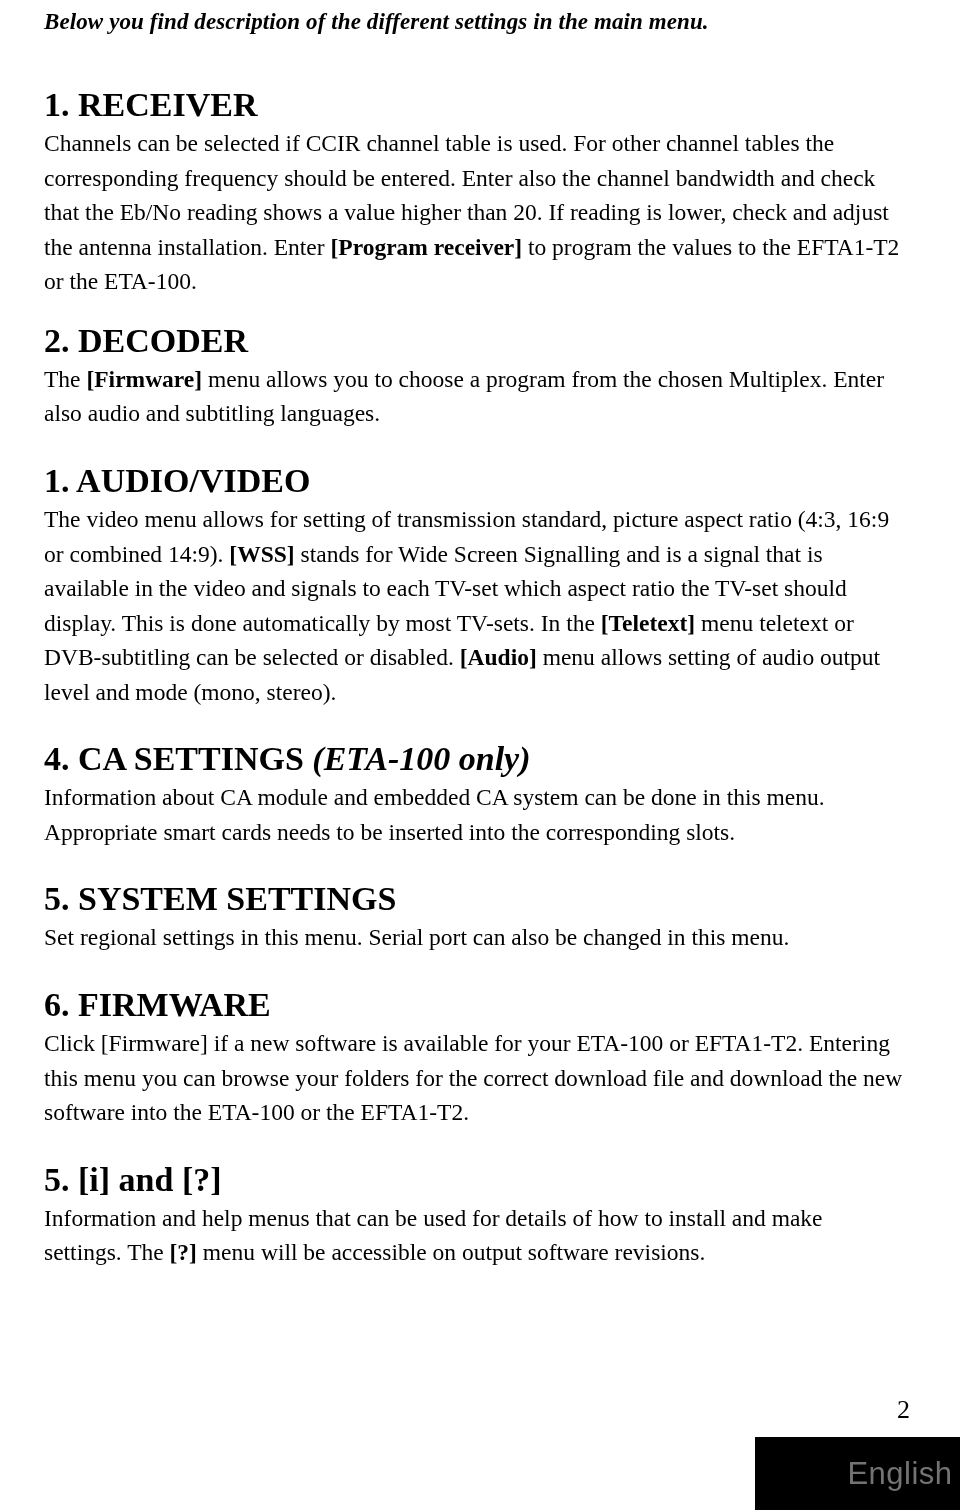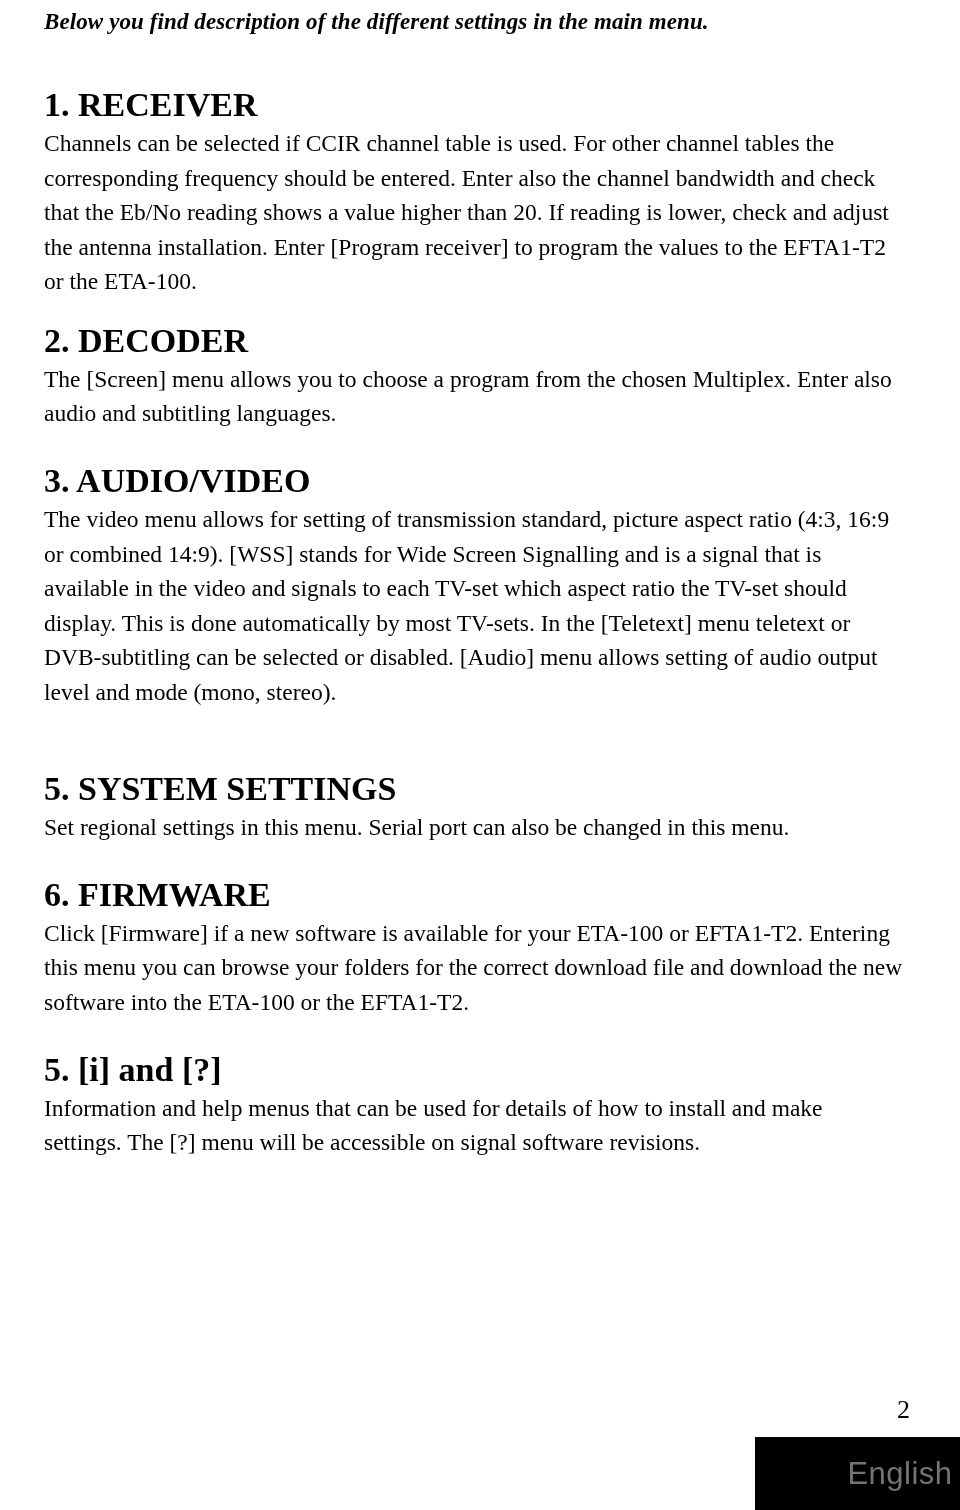--- a/index.html
+++ b/index.html
@@ -50,21 +50,21 @@
   }
   .sec-head .ital {
     font-style: italic;
   }
   .para {
     font-size: 23.5px;
     line-height: 1.47;
     margin: 0;
     text-align: left;
   }
-  .para b { font-weight: normal; }
+  .para b { font-weight: bold; }
 
   .pagenum {
     position: absolute;
     right: 88px;
     top: 1395px;
     font-size: 26px;
     font-family: "Liberation Serif", serif;
   }
   .langbox {
     position: absolute;
@@ -96,52 +96,56 @@
 
     <div>
       <div class="sec-head">1. RECEIVER</div>
       <div class="para"><span>Channels can be selected if CCIR channel table is used. For other channel tables the corresponding frequency should be entered. Enter also the channel bandwidth and check that the Eb/No reading shows a value higher than 20. If reading is lower, check and adjust the antenna installation. Enter </span><b>[Program receiver]</b><span> to program the values to the EFTA1-T2 or the ETA-100.</span></div>
     </div>
 
     <div class="spacer-sec"></div>
 
     <div>
       <div class="sec-head">2. DECODER</div>
-      <div class="para"><span>The </span><b>[Screen]</b><span> menu allows you to choose a program from the chosen Multiplex. Enter also audio and subtitling languages.</span></div>
+      <div class="para"><span>The </span><b>[Firmware]</b><span> menu allows you to choose a program from the chosen Multiplex. Enter also audio and subtitling languages.</span></div>
     </div>
 
     <div class="spacer-sec-big"></div>
 
     <div>
-      <div class="sec-head">3. AUDIO/VIDEO</div>
+      <div class="sec-head">1. AUDIO/VIDEO</div>
       <div class="para"><span>The video menu allows for setting of transmission standard, picture aspect ratio (4:3, 16:9 or combined 14:9). </span><b>[WSS]</b><span> stands for Wide Screen Signalling and is a signal that is available in the video and signals to each TV-set which aspect ratio the TV-set should display. This is done automatically by most TV-sets. In the </span><b>[Teletext]</b><span> menu teletext or DVB-subtitling can be selected or disabled. </span><b>[Audio]</b><span> menu allows setting of audio output level and mode (mono, stereo).</span></div>
     </div>
 
     <div class="spacer-sec-big"></div>
 
+    <div>
+      <div class="sec-head"><span>4. CA SETTINGS </span><span class="ital">(ETA-100 only)</span></div>
+      <div class="para"><span>Information about CA module and embedded CA system can be done in this menu. Appropriate smart cards needs to be inserted into the corresponding slots.</span></div>
+    </div>
 
     <div class="spacer-sec-big"></div>
 
     <div>
       <div class="sec-head">5. SYSTEM SETTINGS</div>
       <div class="para"><span>Set regional settings in this menu. Serial port can also be changed in this menu.</span></div>
     </div>
 
     <div class="spacer-sec-big"></div>
 
     <div>
       <div class="sec-head">6. FIRMWARE</div>
       <div class="para"><span>Click [Firmware] if a new software is available for your ETA-100 or EFTA1-T2. Entering this menu you can browse your folders for the correct download file and download the new software into the ETA-100 or the EFTA1-T2.</span></div>
     </div>
 
     <div class="spacer-sec-big"></div>
 
     <div>
       <div class="sec-head">5. [i] and [?]</div>
-      <div class="para"><span>Information and help menus that can be used for details of how to install and make settings. The </span><b>[?]</b><span> menu will be accessible on signal software revisions.</span></div>
+      <div class="para"><span>Information and help menus that can be used for details of how to install and make settings. The </span><b>[?]</b><span> menu will be accessible on output software revisions.</span></div>
     </div>
 
   </div>
 
   <div class="pagenum">2</div>
 
   <div class="langbox">
     <span>English</span>
   </div>
 </div>

